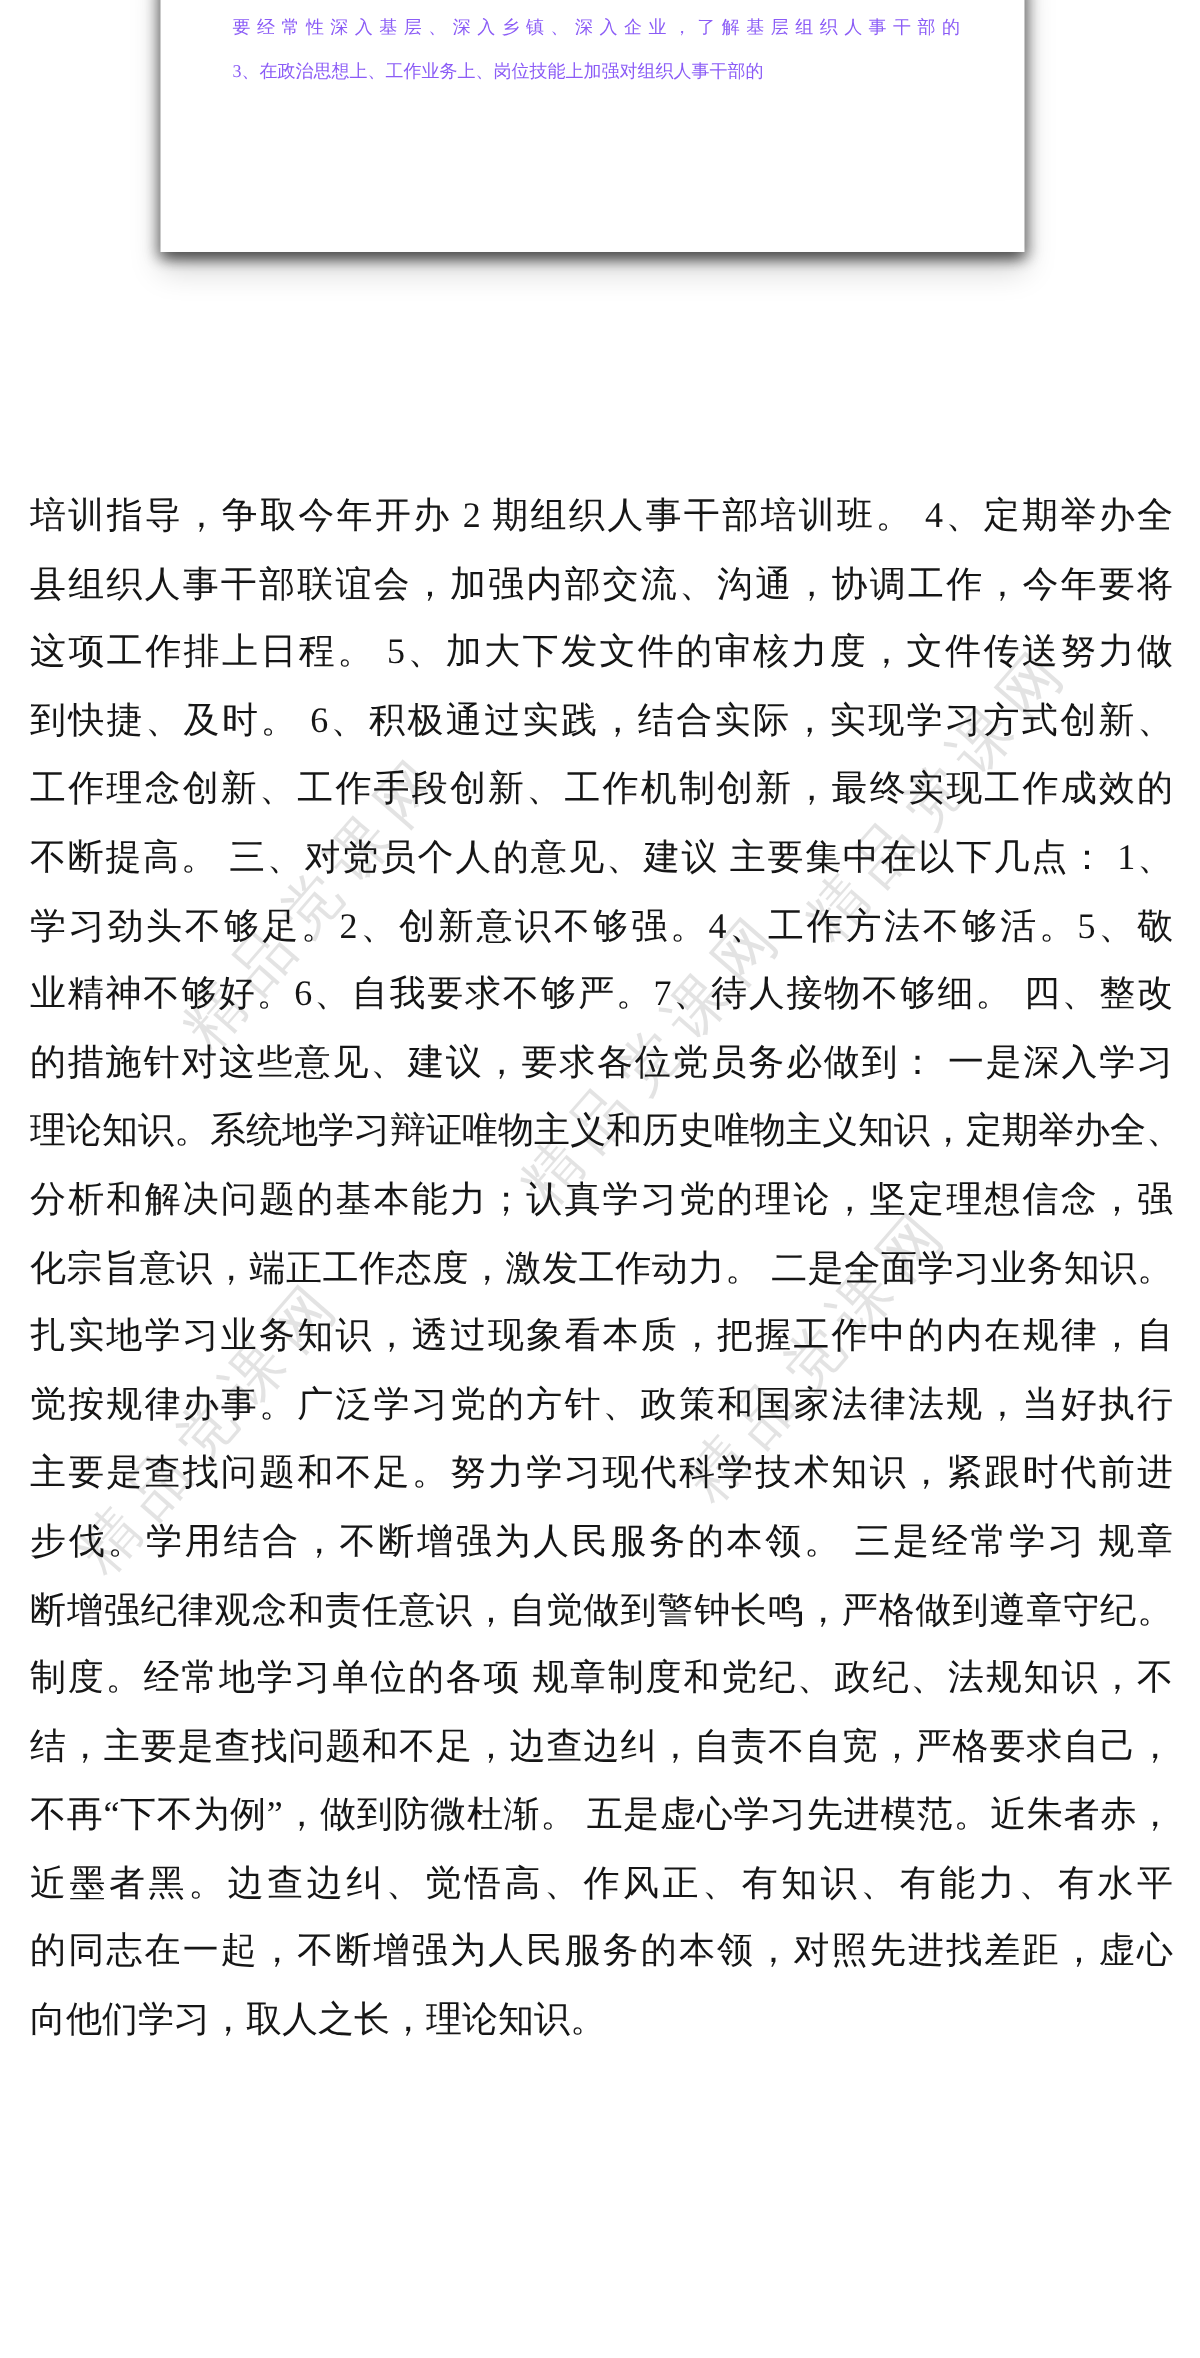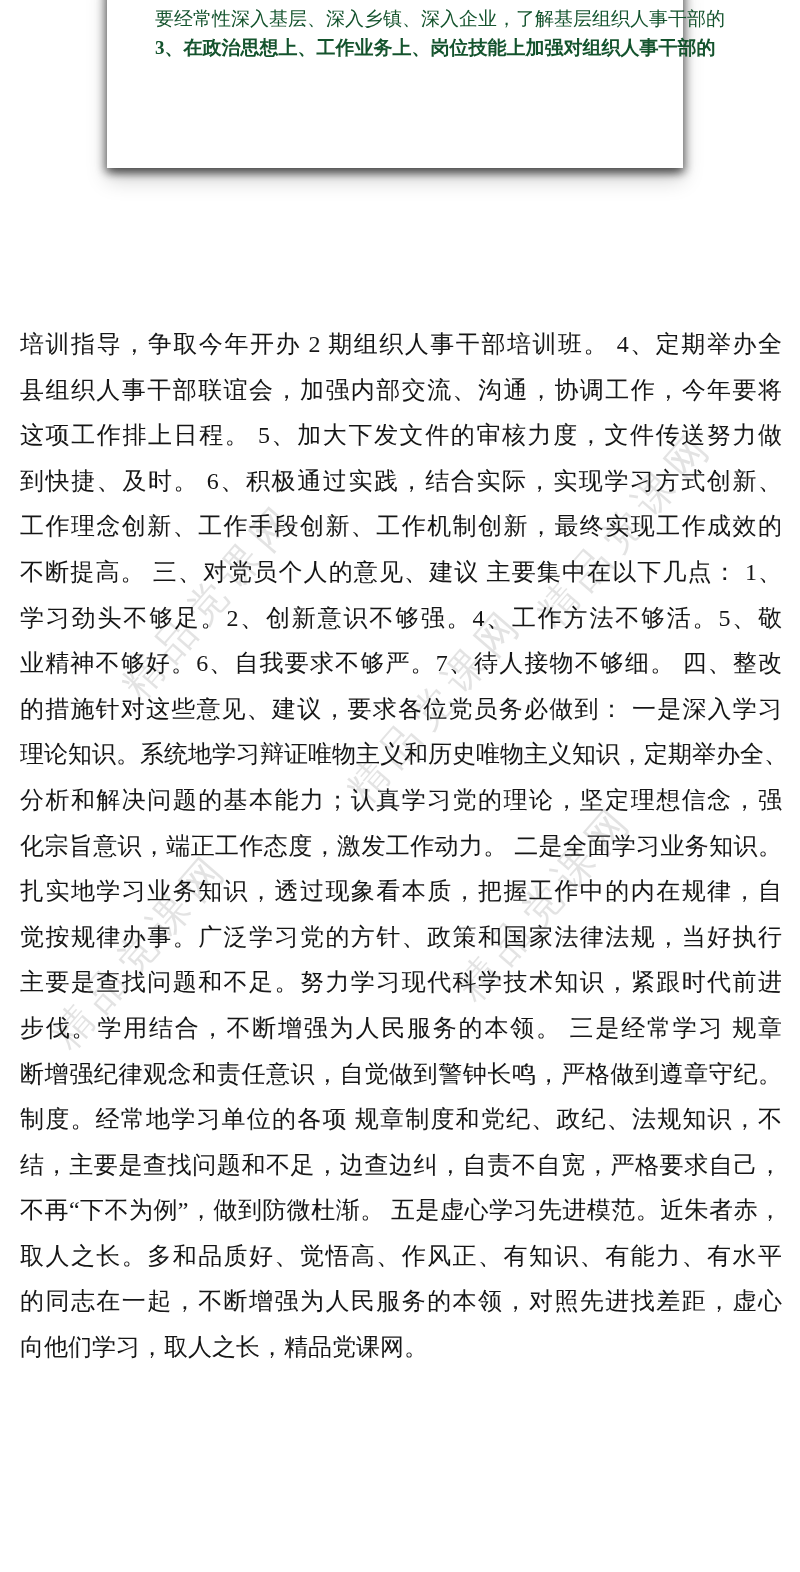--- a/index.html
+++ b/index.html
@@ -18,28 +18,28 @@
     width: 576px; height: 194px;
     background: #ffffff;
     box-shadow: 0 5px 9px rgba(0,0,0,0.42),
                 0 12px 20px rgba(0,0,0,0.18),
                 -4px 4px 8px rgba(0,0,0,0.22),
                 4px 4px 8px rgba(0,0,0,0.22);
     z-index: 3;
   }
   .card-inner { padding: 30px 43px 0 48px; }
   .card-line {
-    font-size: 19px;
+    font-size: 12px;
     line-height: 29px;
-    color: #14532d;
+    color: #8b5cf6;
     text-align: justify;
     text-align-last: justify;
     white-space: nowrap;
   }
-  .card-line:last-child { text-align-last: left; font-weight: bold; }
+  .card-line:last-child { text-align-last: left; }
 
   
   .body-text {
     position: absolute;
     left: 20px; top: 322px;
     width: 762px;
     z-index: 2;
   }
   .body-line {
     font-size: 24px;
@@ -98,16 +98,16 @@
     <div class="body-line">分析和解决问题的基本能力；认真学习党的理论，坚定理想信念，强</div>
     <div class="body-line">化宗旨意识，端正工作态度，激发工作动力。 二是全面学习业务知识。</div>
     <div class="body-line">扎实地学习业务知识，透过现象看本质，把握工作中的内在规律，自</div>
     <div class="body-line">觉按规律办事。广泛学习党的方针、政策和国家法律法规，当好执行</div>
     <div class="body-line">主要是查找问题和不足。努力学习现代科学技术知识，紧跟时代前进</div>
     <div class="body-line">步伐。学用结合，不断增强为人民服务的本领。 三是经常学习 规章</div>
     <div class="body-line">断增强纪律观念和责任意识，自觉做到警钟长鸣，严格做到遵章守纪。</div>
     <div class="body-line">制度。经常地学习单位的各项 规章制度和党纪、政纪、法规知识，不</div>
     <div class="body-line">结，主要是查找问题和不足，边查边纠，自责不自宽，严格要求自己，</div>
     <div class="body-line">不再“下不为例”，做到防微杜渐。 五是虚心学习先进模范。近朱者赤，</div>
-    <div class="body-line">取人之长。多和品质好、觉悟高、作风正、有知识、有能力、有水平</div>
+    <div class="body-line">近墨者黑。边查边纠、觉悟高、作风正、有知识、有能力、有水平</div>
     <div class="body-line">的同志在一起，不断增强为人民服务的本领，对照先进找差距，虚心</div>
-    <div class="body-line">向他们学习，取人之长，精品党课网。</div>
+    <div class="body-line">向他们学习，取人之长，理论知识。</div>
   </div>
 
 </body></html>

